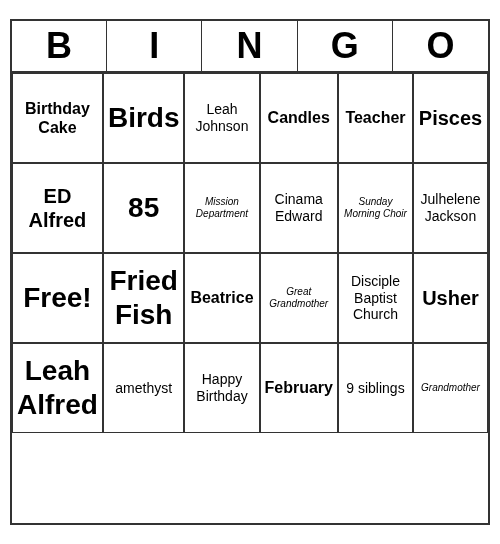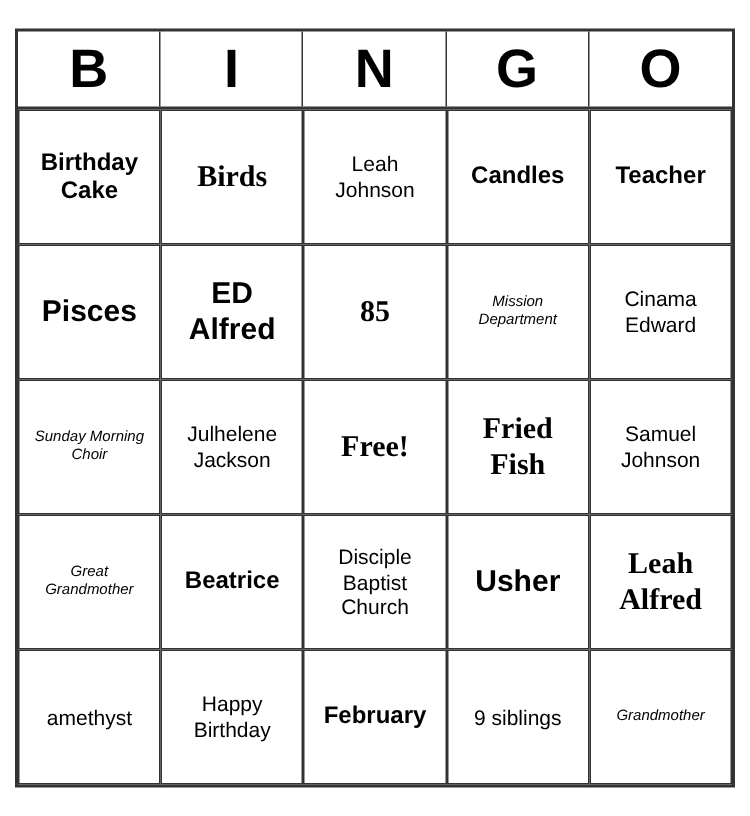--- a/index.html
+++ b/index.html
@@ -36,21 +36,21 @@
       padding: 4px 0;
       border-right: 1px solid #333;
     }
 
     .bingo-header-cell:last-child {
       border-right: none;
     }
 
     .bingo-grid {
       display: grid;
-      grid-template-columns: repeat(5, 1fr);
+      grid-template-columns: repeat(6, 1fr);
       grid-template-rows: repeat(5, 1fr);
     }
 
     .bingo-cell {
       border: 1px solid #333;
       min-height: 90px;
       display: flex;
       align-items: center;
       justify-content: center;
       text-align: center;
@@ -58,23 +58,22 @@
       font-size: 14px;
       line-height: 1.2;
     }
 
     .bingo-cell.large-text {
       font-size: 20px;
       font-weight: bold;
     }
 
     .bingo-cell.xlarge-text {
-      font-size: 20px;
+      font-size: 28px;
       font-weight: bold;
-      font-family: Liberation Serif, serif;
     }
 
     .bingo-cell.medium-text {
       font-size: 16px;
       font-weight: bold;
     }
 
     .bingo-cell.small-text {
       font-size: 10px;
       font-style: italic;
@@ -131,28 +130,25 @@
       </div>
       <div class="bingo-cell">
         <span>Julhelene Jackson</span>
       </div>
       <div class="bingo-cell xlarge-text">
         <span>Free!</span>
       </div>
       <div class="bingo-cell xlarge-text">
         <span>Fried Fish</span>
       </div>
-      <div class="bingo-cell">
-        <span>Samuel Johnson</span>
+      <div class="bingo-cell medium-text">
+        <span>Beatrice</span>
       </div>
       <div class="bingo-cell small-text">
         <span>Great Grandmother</span>
-      </div>
-      <div class="bingo-cell medium-text">
-        <span>Beatrice</span>
       </div>
       <div class="bingo-cell">
         <span>Disciple Baptist Church</span>
       </div>
       <div class="bingo-cell large-text">
         <span>Usher</span>
       </div>
       <div class="bingo-cell xlarge-text">
         <span>Leah Alfred</span>
       </div>

